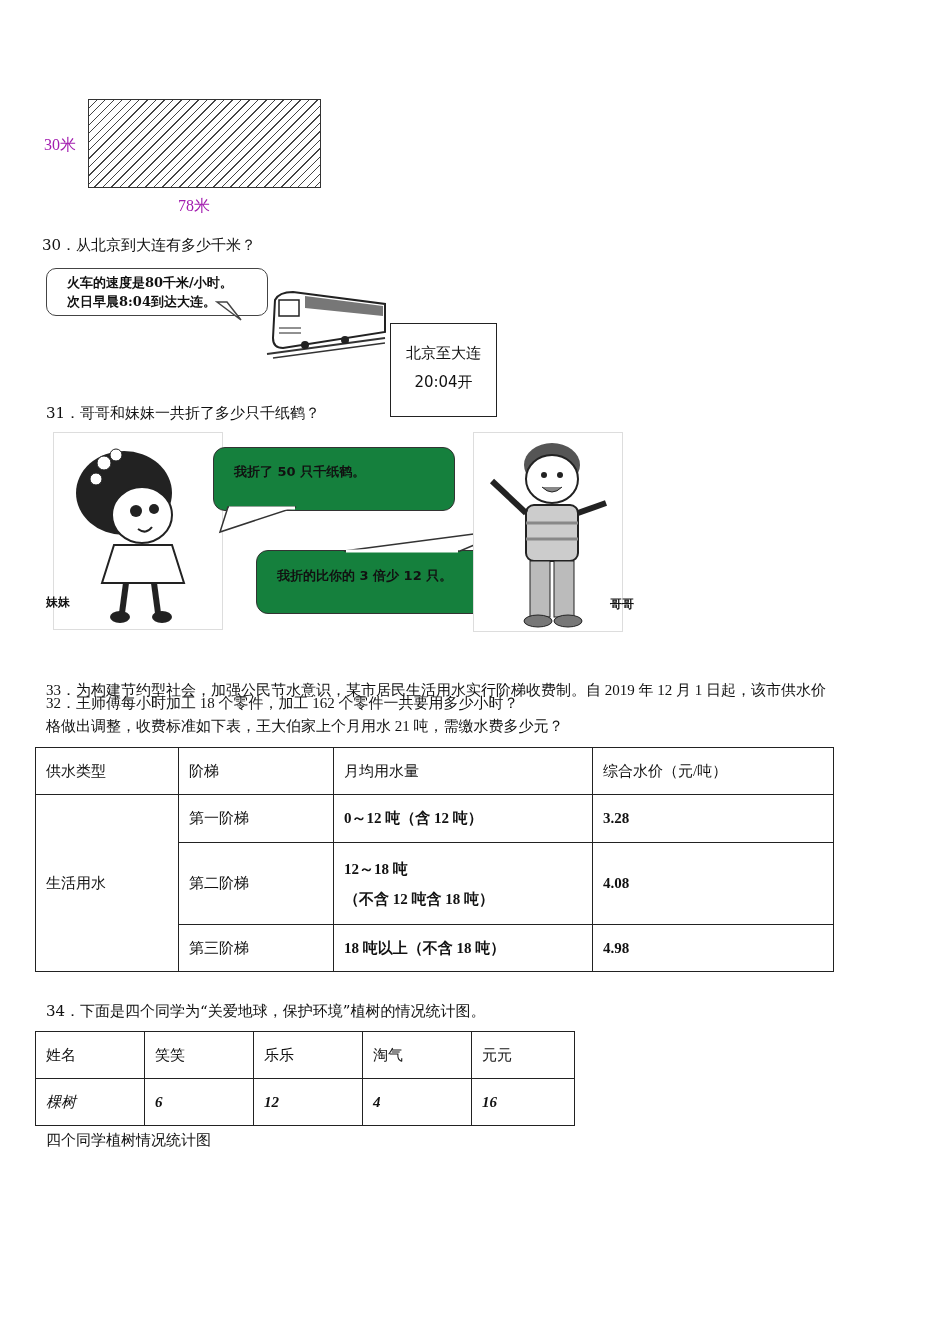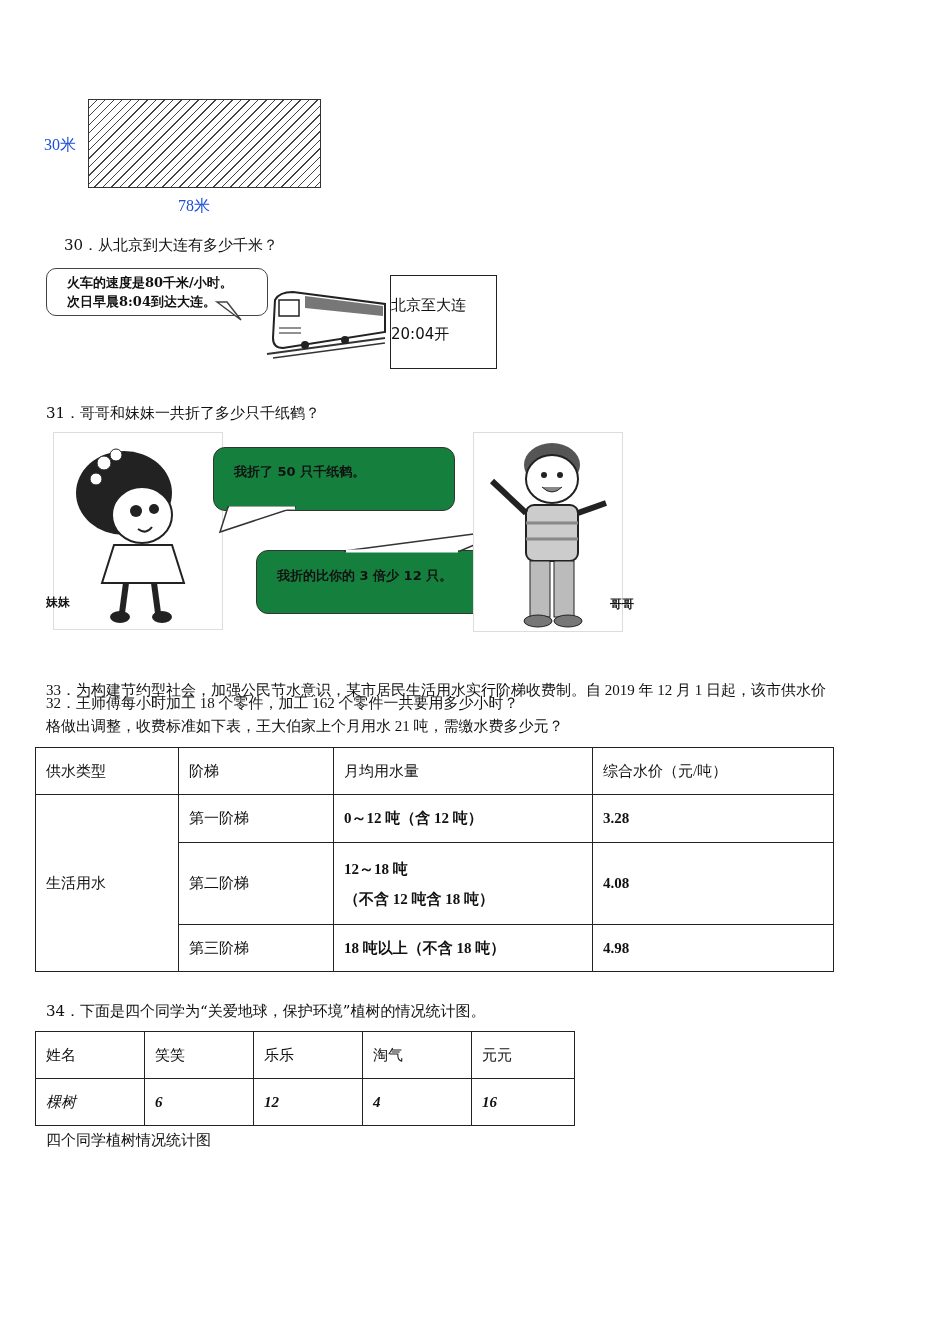--- a/index.html
+++ b/index.html
@@ -4,47 +4,47 @@
 <style>
   html, body { margin: 0; padding: 0; background: #ffffff; }
   body { width: 950px; height: 1344px; position: relative; overflow: hidden;
          font-family: "DejaVu Serif", "Liberation Serif", serif; color: #111; }
   .abs { position: absolute; }
   .q { font-size: 15px; line-height: 20px; white-space: nowrap; }
 
   
   .rect { left: 88px; top: 99px; width: 231px; height: 87px; border: 1.5px solid #333;
           background: repeating-linear-gradient(135deg, #fff 0px, #fff 5px, #444 5px, #444 6px); }
-  .dim { font-size: 16px; color: #1d4ed8; font-family: "Liberation Serif", serif; }
+  .dim { font-size: 16px; color: #a21caf; font-family: "Liberation Serif", serif; }
 
   
   .bubble { border: 1.5px solid #444; border-radius: 10px; background: #fff; padding: 4px 20px;
             font-size: 13px; line-height: 19px; font-weight: bold; font-family: "DejaVu Serif", serif; }
-  .signbox { border: 1.5px solid #222; background: #fff; font-size: 15px;
-             font-family: "DejaVu Sans", sans-serif; }
+  .signbox { border: 1.5px solid #222; background: #fff; text-align: center; font-size: 15px;
+             font-family: "DejaVu Sans", sans-serif; margin-top: 48px; }
 
   
   .panel { border: 1px solid #ddd; background: #fff; }
   .speech { border: 1.5px solid #333; border-radius: 12px; background: #15803d;
             font-size: 13px; font-weight: bold; font-family: "DejaVu Sans", sans-serif; }
   .label-bold { font-size: 12px; font-weight: bold; font-family: "DejaVu Sans", sans-serif; }
 
   
   table { border-collapse: collapse; position: absolute; font-size: 15px; }
   td { border: 1.5px solid #222; padding: 0 10px; vertical-align: middle; }
   .num { font-weight: bold; font-family: "Liberation Serif", serif; }
 </style>
 </head>
 <body>
 
 <div class="abs rect"></div>
 <div class="abs dim" style="left:44px; top:135px;">30米</div>
 <div class="abs dim" style="left:178px; top:196px;">78米</div>
 
-<div class="abs q" style="left:64px; top:235px;">
+<div class="abs q" style="left:42px; top:235px;">
   <span>30．</span><span>从北京到大连有多少千米？</span>
 </div>
 <div class="abs bubble" style="left:46px; top:268px; width:180px;">
   <div>火车的速度是80千米/小时。</div>
   <div>次日早晨8:04到达大连。</div>
 </div>
 <svg class="abs" style="left:215px; top:300px;" width="30" height="25">
   <polygon points="2,2 26,20 12,2" fill="#fff" stroke="#444" stroke-width="1.5"></polygon>
 </svg>
 <svg class="abs" style="left:265px; top:288px;" width="125" height="72">

